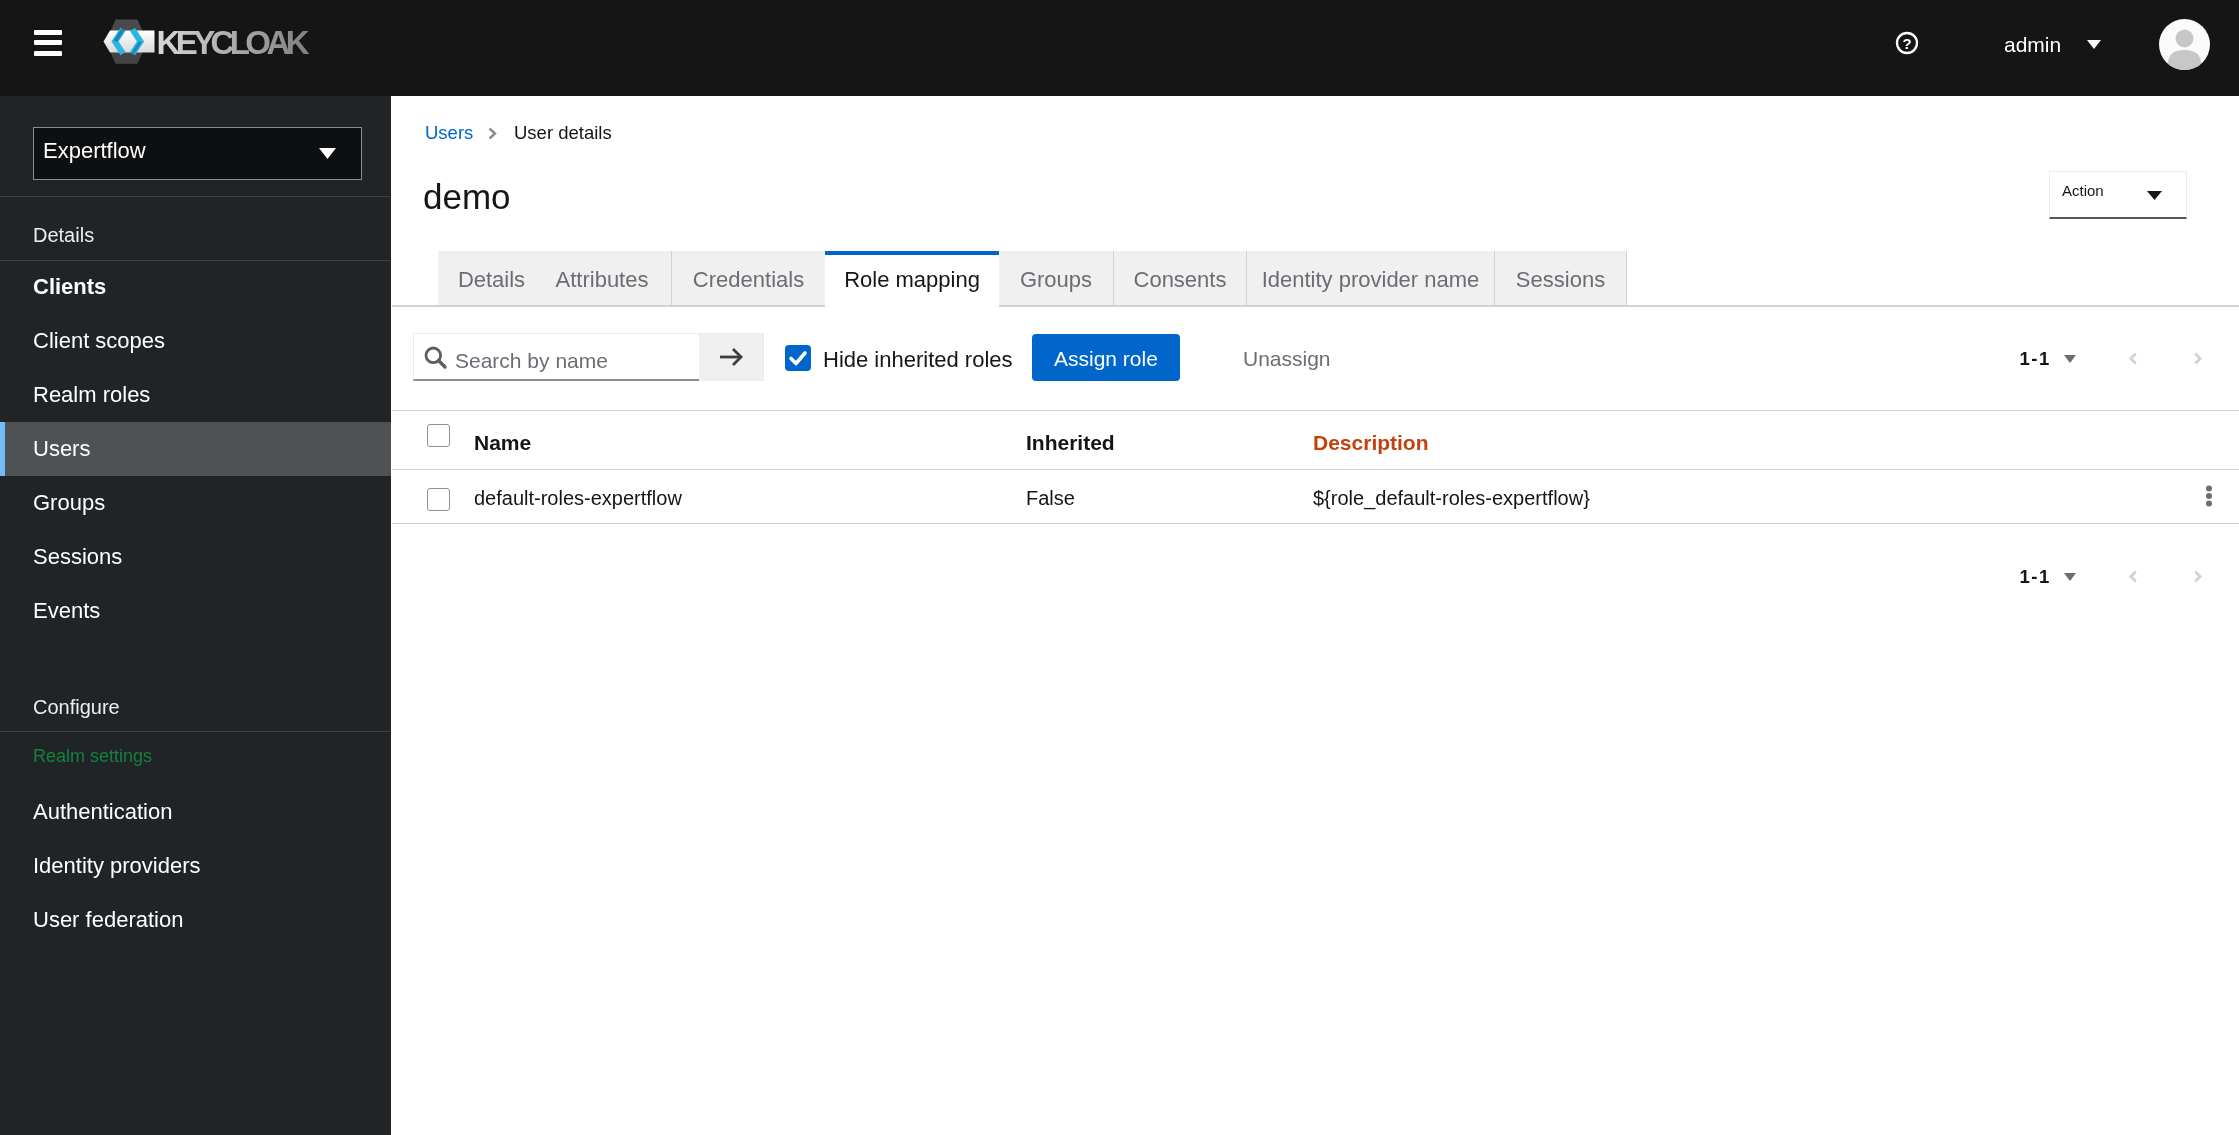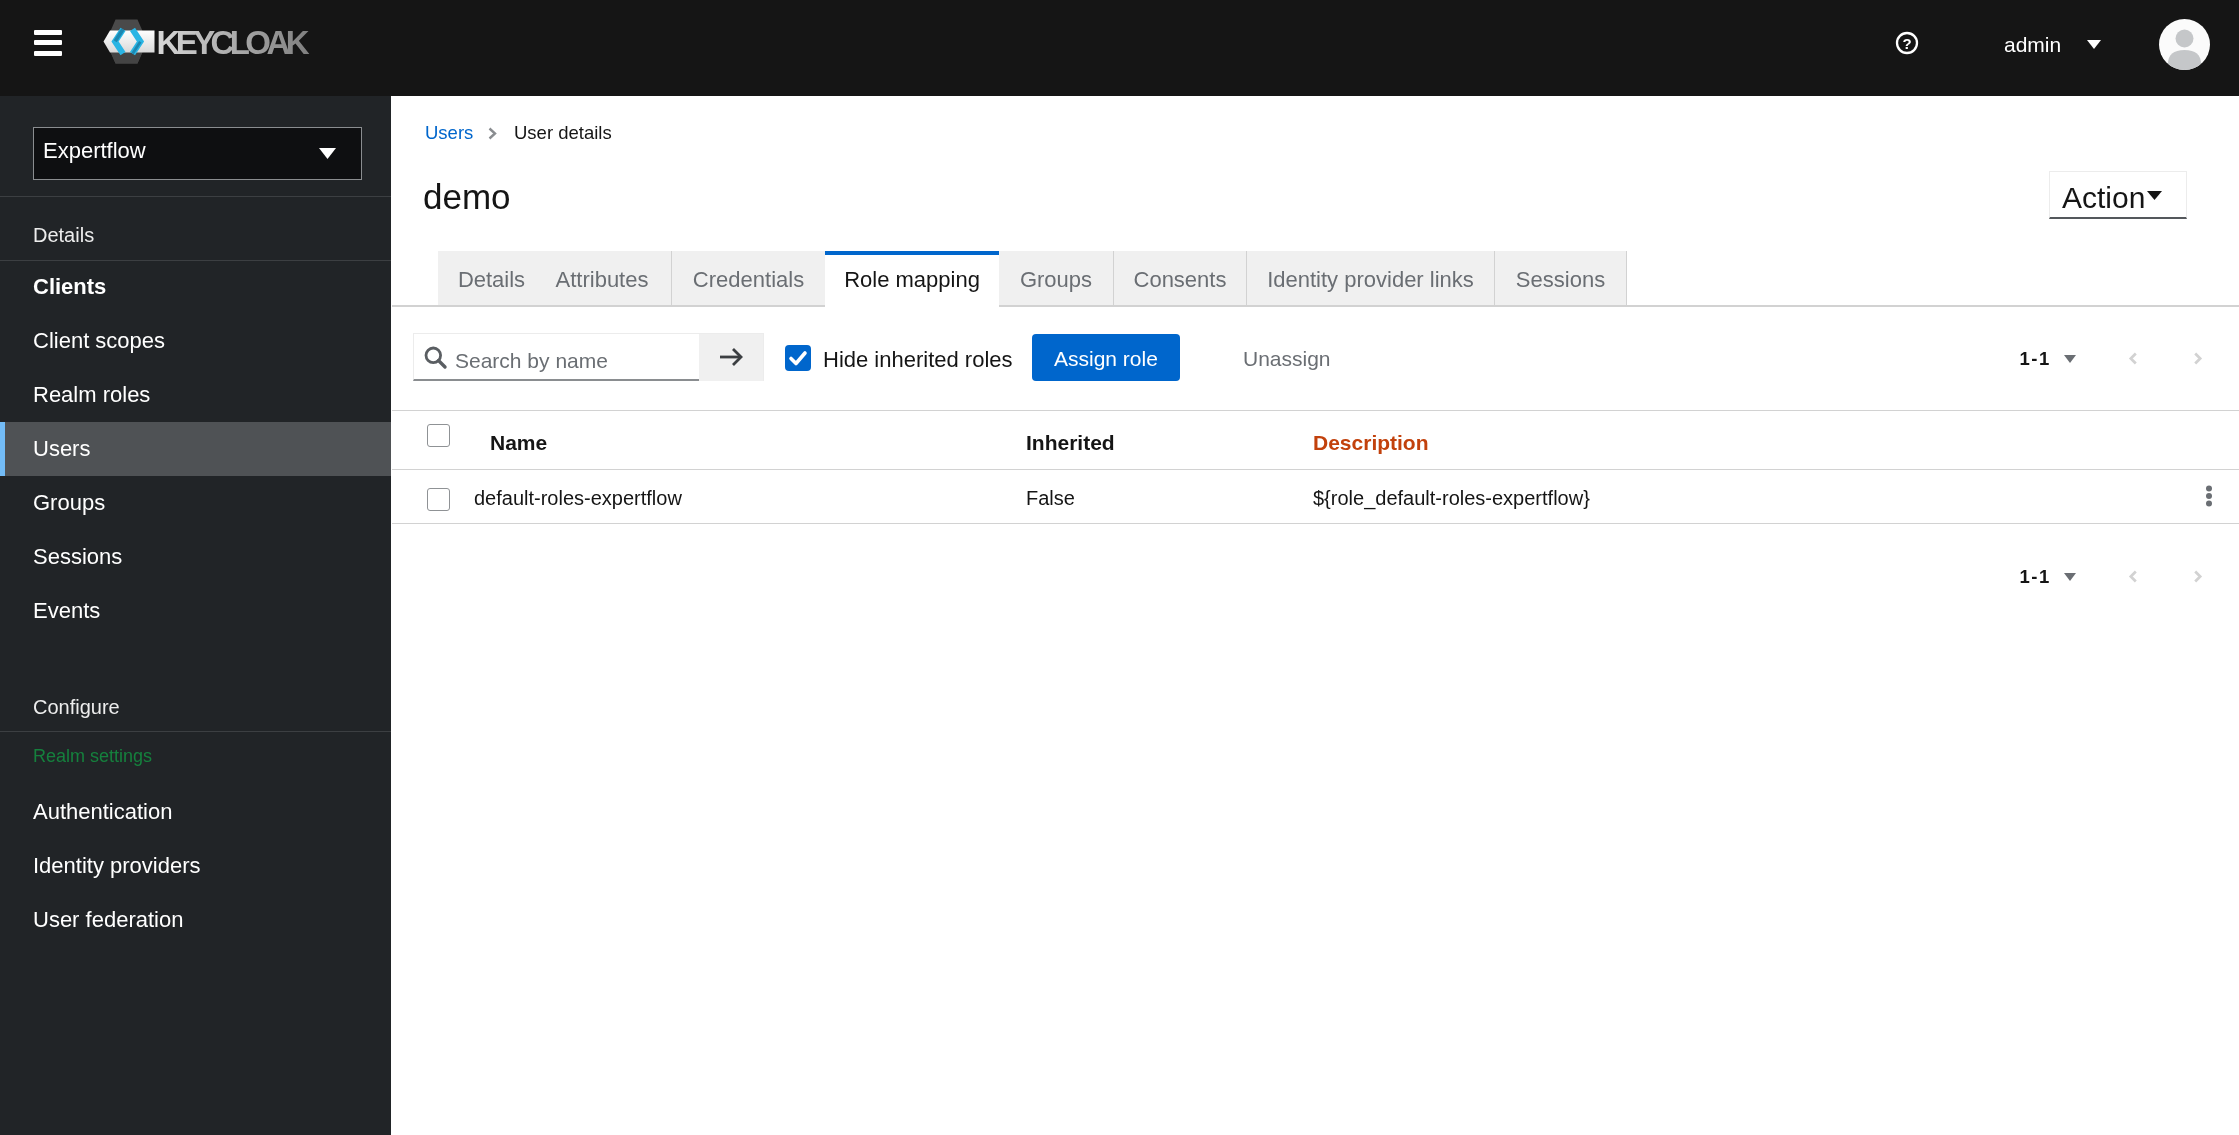--- a/index.html
+++ b/index.html
@@ -97,32 +97,32 @@
 
 <div class="txt" style="left:425px;top:124px;font-size:18.5px;color:#0066cc;">Users</div>
 <svg class="abs" style="left:487px;top:127px;" width="10" height="13" viewBox="0 0 10 13">
     <polyline points="2.5,1.5 8,6.5 2.5,11.5" fill="none" stroke="#8a8d90" stroke-width="2.4"></polyline>
   </svg>
 <div class="txt" style="left:514px;top:124px;font-size:18.5px;color:#151515;">User details</div>
 
 <div class="txt" style="left:423px;top:179px;font-size:35px;color:#151515;">demo</div>
 
 <div class="abs" style="left:2049px;top:171px;width:138px;height:48px;background:#ffffff;border:1px solid #ececec;border-bottom:2px solid #54585c;"></div>
-<div class="txt" style="left:2062px;top:183px;font-size:30px;color:#151515;">Action</div>
+<div class="txt" style="left:2062px;top:183px;font-size:15px;color:#151515;">Action</div>
 <svg class="abs" style="left:2147px;top:191px;" width="15" height="9" viewBox="0 0 15 9">
     <polygon points="0,0 15,0 7.5,9" fill="#151515"></polygon>
   </svg>
 
 <div class="tab" style="left:438px;width:108px;">Details</div>
 <div class="tab" style="left:533px;width:139px;">Attributes</div>
 <div class="tab" style="left:672px;width:153px;border-right:none;text-align:center;">Credentials</div>
 <div class="tab tabon" style="left:825px;width:174px;">Role mapping</div>
 <div class="tab" style="left:999px;width:115px;">Groups</div>
 <div class="tab" style="left:1114px;width:133px;">Consents</div>
-<div class="tab" style="left:1247px;width:248px;">Identity provider links</div>
+<div class="tab" style="left:1247px;width:248px;">Identity provider name</div>
 <div class="tab" style="left:1495px;width:132px;">Sessions</div>
 
 <div class="abs" style="left:392px;top:305px;width:433px;height:1.5px;background:#d2d2d2;"></div>
 <div class="abs" style="left:999px;top:305px;width:1240px;height:1.5px;background:#d2d2d2;"></div>
 
 <div class="abs" style="left:825px;top:251px;width:174px;height:4px;background:#0066cc;"></div>
 
 <div class="abs" style="left:413px;top:332.5px;width:286px;height:48.5px;background:#ffffff;border:1px solid #ececec;border-right:none;border-bottom:2px solid #8a8d90;"></div>
 <div class="abs" style="left:699px;top:332.5px;width:65px;height:48.5px;background:#f0f0f0;border-top:1px solid #ececec;border-right:1px solid #ececec;"></div>
 <svg class="abs" style="left:423.5px;top:345.5px;" width="24" height="24" viewBox="0 0 24 24">
@@ -155,21 +155,21 @@
   </svg>
 <svg class="abs" style="left:2193px;top:351.5px;" width="10" height="13" viewBox="0 0 10 13">
     <polyline points="2.2,1.5 7.2,6.5 2.2,11.5" fill="none" stroke="#d2d2d2" stroke-width="2.7"></polyline>
   </svg>
 
 <div class="abs" style="left:392px;top:410px;width:1847px;height:1px;background:#d2d2d2;"></div>
 <div class="abs" style="left:392px;top:468.5px;width:1847px;height:1px;background:#d2d2d2;"></div>
 <div class="abs" style="left:392px;top:523.2px;width:1847px;height:1px;background:#d2d2d2;"></div>
 
 <div class="abs" style="left:427px;top:424px;width:23px;height:23px;background:#ffffff;border:1.6px solid #8f9295;border-radius:3px;"></div>
-<div class="txt" style="left:474px;top:432px;font-size:21px;font-weight:bold;color:#151515;margin-left:16px;">Name</div>
+<div class="txt" style="left:474px;top:432px;font-size:21px;font-weight:bold;color:#151515;">Name</div>
 <div class="txt" style="left:1026px;top:432px;font-size:21px;font-weight:bold;color:#151515;">Inherited</div>
 <div class="txt" style="left:1313px;top:432px;font-size:21px;font-weight:bold;color:#c2410c;">Description</div>
 
 <div class="abs" style="left:427px;top:488px;width:23px;height:23px;background:#ffffff;border:1.6px solid #8f9295;border-radius:3px;"></div>
 <div class="txt" style="left:474px;top:488px;font-size:20px;color:#151515;">default-roles-expertflow</div>
 <div class="txt" style="left:1026px;top:488px;font-size:20px;color:#151515;">False</div>
 <div class="txt" style="left:1313px;top:488px;font-size:20px;color:#151515;">${role_default-roles-expertflow}</div>
 <svg class="abs" style="left:2203px;top:482px;" width="12" height="28" viewBox="0 0 12 28">
   <circle cx="6" cy="6.5" r="3" fill="#6a6e73"></circle>
   <circle cx="6" cy="14" r="3" fill="#6a6e73"></circle>

